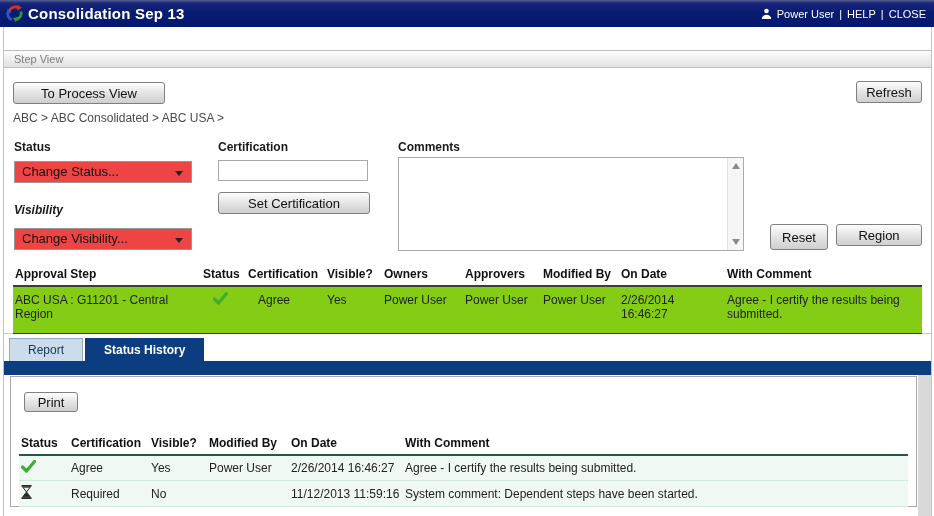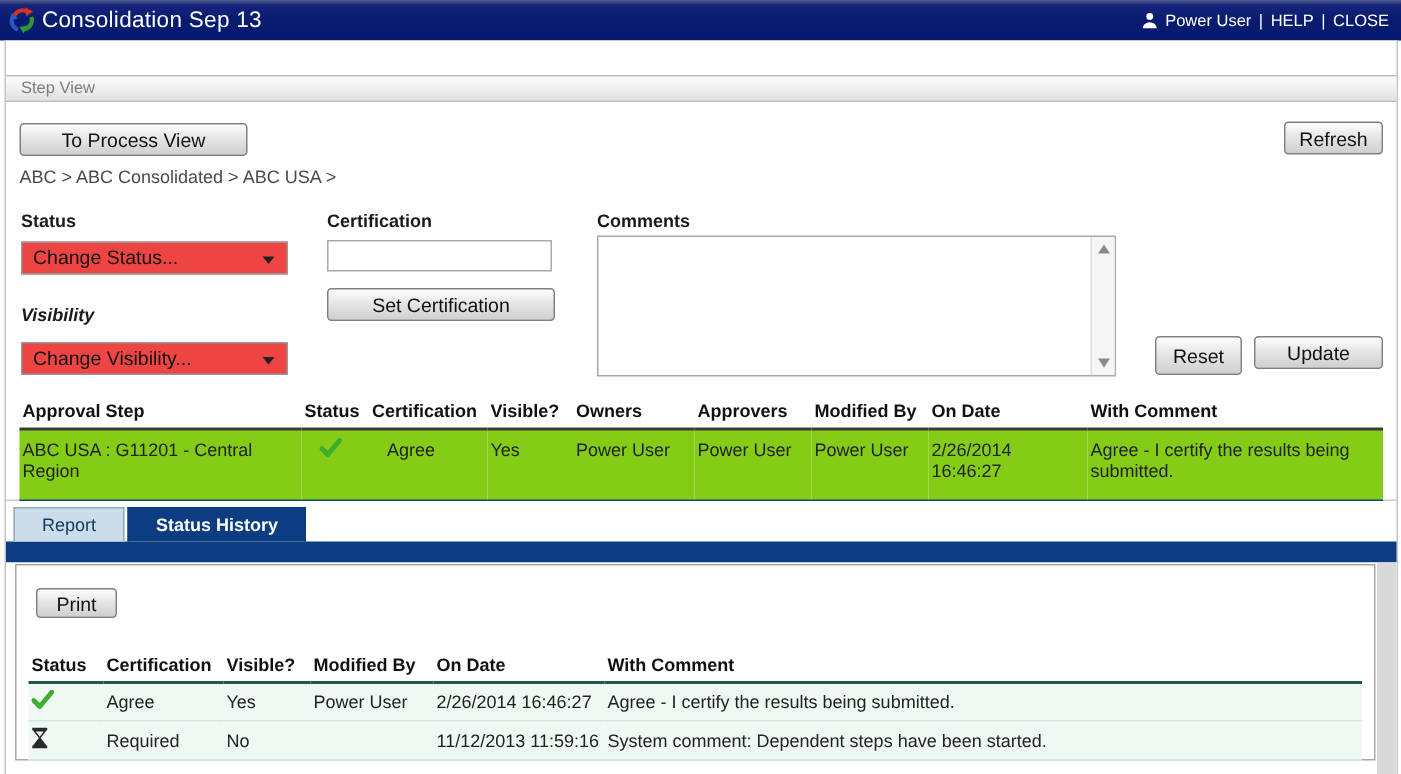--- a/index.html
+++ b/index.html
@@ -4,21 +4,21 @@
 <style>
   * { margin:0; padding:0; box-sizing:border-box; }
   html,body { width:934px; height:516px; overflow:hidden; background:#fff;
               font-family:"Liberation Sans", sans-serif; }
 
   
   .titlebar{ position:absolute; top:0; left:0; width:934px; height:27px;
     background:linear-gradient(180deg,#55608e 0%,#17257c 12%,#0a1c70 45%,#03196e 100%);
     display:flex; align-items:center; padding:0 8px 0 5px; }
   .titlebar .logo{ width:19px; height:19px; margin-right:4px; }
-  .titlebar .title{ color:#fff; font-size:15px; font-weight:normal; letter-spacing:.2px; }
+  .titlebar .title{ color:#fff; font-size:15px; font-weight:bold; letter-spacing:.2px; }
   .titlebar .right{ margin-left:auto; display:flex; align-items:center; gap:5px;
     color:#fff; font-size:11px; }
   .titlebar .right a{ color:#fff; text-decoration:none; cursor:pointer; }
   .titlebar .sep{ color:#fff; }
 
   
   .container{ position:absolute; top:27px; bottom:0; left:3px; right:2px;
     border-left:1px solid #c3c3c3; border-right:1px solid #c3c3c3; background:#fff; }
 
   
@@ -155,21 +155,21 @@
     <div class="fieldlabel" style="left:394px; top:72px;">Comments</div>
     <div class="comments">
       <span></span>
       <div class="scroll">
         <span class="tri-up"></span>
         <span class="tri-down"></span>
       </div>
     </div>
 
     <button class="btn btn-reset">Reset</button>
-    <button class="btn btn-update">Update</button>
+    <button class="btn btn-update">Region</button>
 
     <div class="approval-wrap">
       <table>
         <colgroup>
           <col class="c-appr">
             <col class="c-stat">
             <col class="c-cert">
             <col class="c-vis">
           <col class="c-own">
             <col class="c-apprv">

